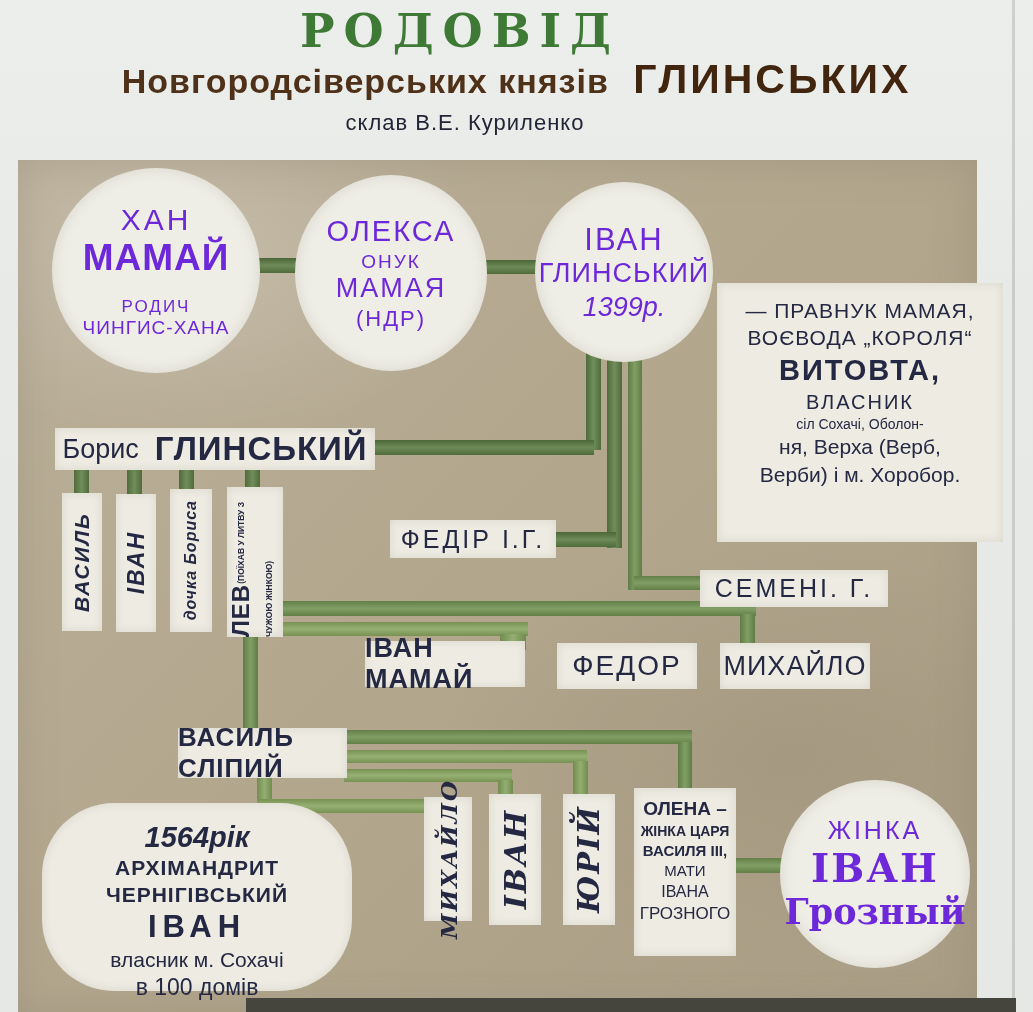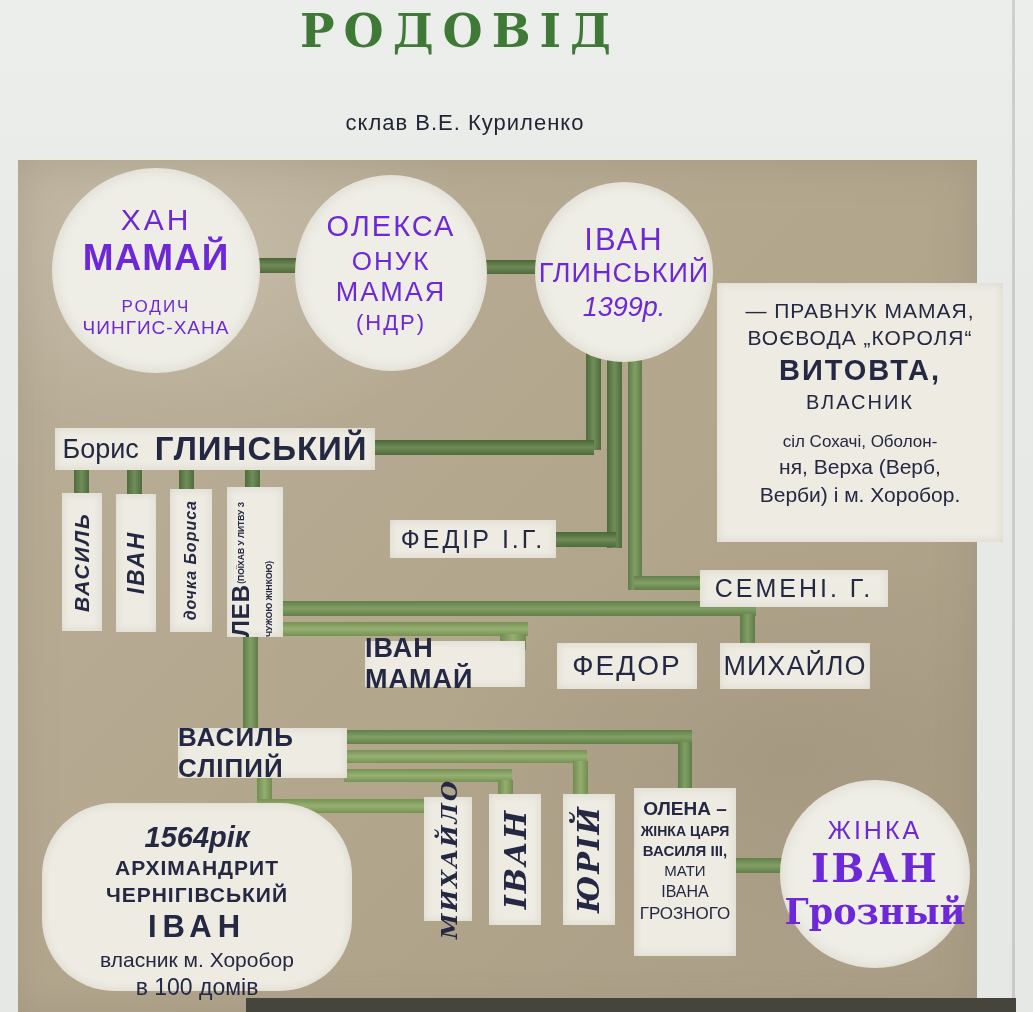--- a/index.html
+++ b/index.html
@@ -42,20 +42,24 @@
 
 <div id="stage">
 
   <div class="abs" id="wall-seam"></div>
   <div class="abs" id="panel"></div>
   <div class="abs" id="bottom-shadow"></div>
 
   <div class="abs" style="left:180px;top:4px;width:560px;text-align:center;">
     <span class="serif" style="font-size:46px;font-weight:bold;letter-spacing:9px;color:#3e7a35;">РОДОВІД</span>
   </div>
+  <div class="abs" style="left:0;top:56px;width:1033px;text-align:center;white-space:nowrap;">
+    <span style="font-size:34px;font-weight:bold;color:#4f3018;letter-spacing:1px;">Новгородсіверських князів</span>
+    <span style="font-size:41px;font-weight:bold;color:#42250f;letter-spacing:3px;margin-left:20px;">ГЛИНСЬКИХ</span>
+  </div>
   <div class="abs" style="left:0;top:110px;width:930px;text-align:center;">
     <span style="font-size:22px;color:#232537;letter-spacing:1px;">склав   В.Е. Куриленко</span>
   </div>
 
   <div class="conn cg-dark" style="left:246px;top:258px;width:56px;height:15px;"></div>
   <div class="conn cg-dark" style="left:478px;top:260px;width:66px;height:14px;"></div>
   <div class="conn cg-dark v" style="left:586px;top:350px;width:15px;height:100px;"></div>
   <div class="conn cg-dark" style="left:372px;top:440px;width:222px;height:15px;"></div>
   <div class="conn cg-dark v" style="left:607px;top:350px;width:15px;height:198px;"></div>
   <div class="conn cg-dark" style="left:548px;top:532px;width:68px;height:15px;"></div>
@@ -85,37 +89,37 @@
 
   <div class="circle" style="left:52px;top:168px;width:208px;height:205px;">
     <div style="font-size:30px;letter-spacing:3px;">ХАН</div>
     <div style="font-size:37px;font-weight:bold;letter-spacing:1px;">МАМАЙ</div>
     <div style="font-size:17px;letter-spacing:2px;margin-top:18px;">РОДИЧ</div>
     <div style="font-size:19px;letter-spacing:1px;">ЧИНГИС-ХАНА</div>
   </div>
 
   <div class="circle" style="left:295px;top:175px;width:192px;height:196px;">
     <div style="font-size:29px;letter-spacing:2px;">ОЛЕКСА</div>
-    <div style="font-size:26px;letter-spacing:2px;margin-top:3px;">ОНУК</div>
+    <div style="font-size:19px;letter-spacing:2px;margin-top:3px;">ОНУК</div>
     <div style="font-size:27px;letter-spacing:2px;">МАМАЯ</div>
     <div style="font-size:22px;letter-spacing:2px;margin-top:2px;">(НДР)</div>
   </div>
 
   <div class="circle" style="left:535px;top:182px;width:178px;height:180px;">
     <div style="font-size:31px;letter-spacing:2px;">ІВАН</div>
     <div style="font-size:27px;letter-spacing:1px;">ГЛИНСЬКИЙ</div>
     <div style="font-size:27px;font-style:italic;margin-top:3px;">1399р.</div>
   </div>
 
   <div class="box" style="left:717px;top:283px;width:286px;height:245px;padding-top:14px;line-height:1.3;">
     <div style="font-size:21px;letter-spacing:1px;">— ПРАВНУК МАМАЯ,</div>
     <div style="font-size:21px;letter-spacing:1px;">ВОЄВОДА „КОРОЛЯ“</div>
     <div style="font-size:29px;font-weight:bold;letter-spacing:2px;">ВИТОВТА,</div>
     <div style="font-size:20px;letter-spacing:2px;">ВЛАСНИК</div>
-    <div style="font-size:17px;margin-top:16px;">сіл Сохачі, Оболон-</div>
+    <div style="font-size:14px;">сіл Сохачі, Оболон-</div>
     <div style="font-size:21px;">ня, Верха (Верб,</div>
     <div style="font-size:21px;">Верби) і м. Хоробор.</div>
   </div>
 
   <div class="lbl" style="left:55px;top:428px;width:320px;height:42px;gap:16px;">
     <span style="font-size:27px;">Борис</span>
     <span style="font-size:33px;font-weight:bold;letter-spacing:1px;">ГЛИНСЬКИЙ</span>
   </div>
 
   <div class="vlbl" style="left:62px;top:493px;width:40px;height:138px;">
@@ -151,21 +155,21 @@
   </div>
 
   <div class="lbl" style="left:178px;top:728px;width:169px;height:50px;">
     <span style="font-size:26px;font-weight:bold;letter-spacing:1px;">ВАСИЛЬ СЛІПИЙ</span>
   </div>
 
   <div class="box" style="left:42px;top:803px;width:310px;height:172px;border-radius:72px;padding-top:16px;line-height:1.25;">
     <div style="font-size:29px;font-weight:bold;font-style:italic;">1564рік</div>
     <div style="font-size:21px;font-weight:bold;letter-spacing:1px;">АРХІМАНДРИТ ЧЕРНІГІВСЬКИЙ</div>
     <div style="font-size:31px;font-weight:bold;letter-spacing:6px;">ІВАН</div>
-    <div style="font-size:21px;">власник м. Хоробор</div>
+    <div style="font-size:21px;">власник м. Сохачі</div>
     <div style="font-size:23px;">в 100 домів</div>
   </div>
 
   <div class="vlbl" style="left:424px;top:797px;width:48px;height:124px;">
     <span class="vtext serif" style="font-size:23px;font-weight:bold;font-style:italic;">МИХАЙЛО</span>
   </div>
   <div class="vlbl" style="left:489px;top:794px;width:52px;height:131px;">
     <span class="vtext serif" style="font-size:30px;font-weight:bold;font-style:italic;">ІВАН</span>
   </div>
   <div class="vlbl" style="left:563px;top:794px;width:52px;height:131px;">

